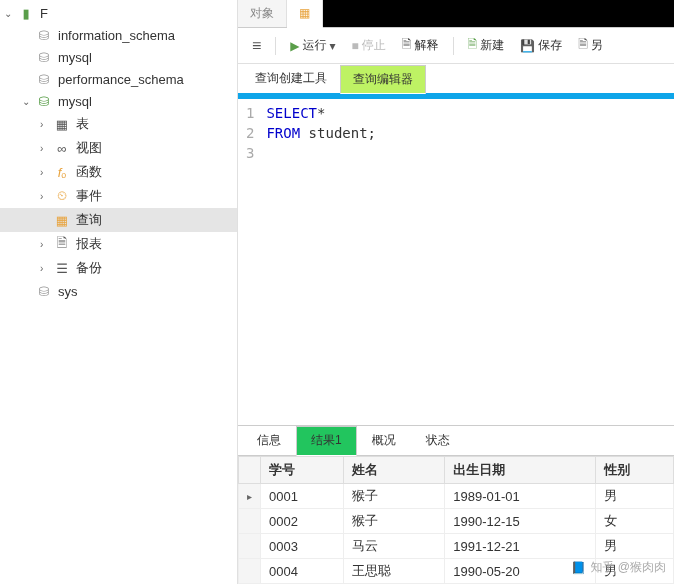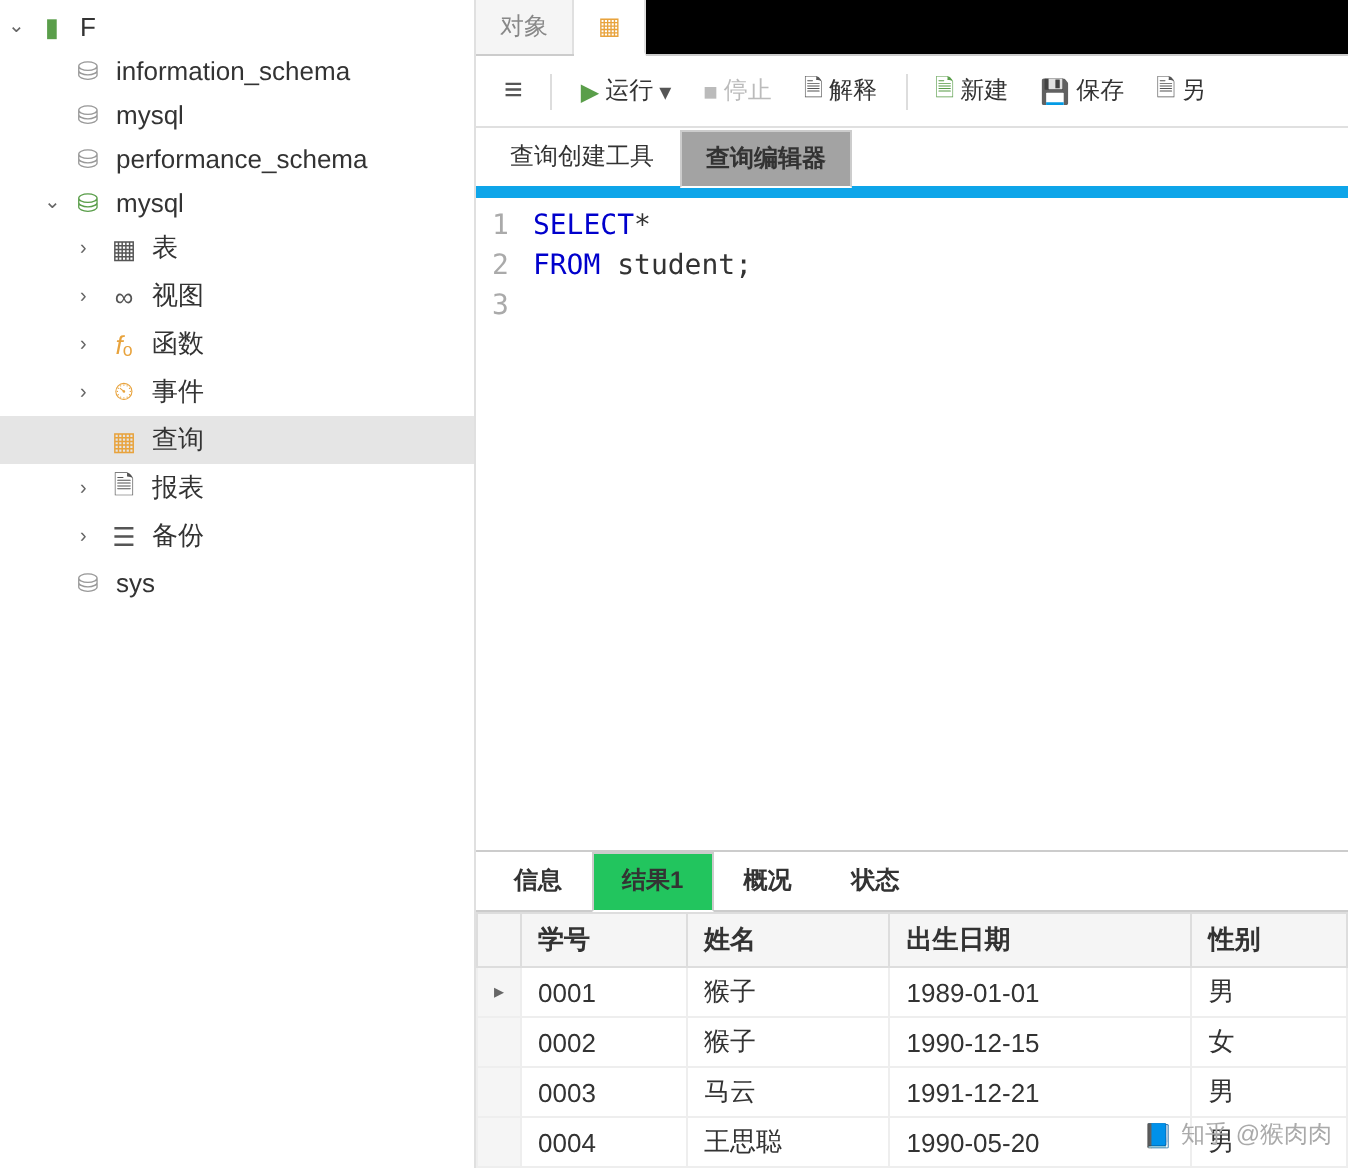--- a/index.html
+++ b/index.html
@@ -26,30 +26,30 @@
     
     
     .toolbar { display: flex; align-items: center; padding: 6px 8px; border-bottom: 1px solid #e0e0e0; gap: 4px; height: 36px; }
     .tb-btn { display: flex; align-items: center; gap: 3px; padding: 3px 6px; font-size: 12px; cursor: pointer; }
     .tb-sep { width: 1px; height: 18px; background: #ddd; margin: 0 4px; }
     .hamburger { font-size: 16px; color: #555; padding: 2px 6px; }
     
     
     .query-tabs { display: flex; border-bottom: 6px solid #0ea5e9; background: #fff; padding-left: 4px; align-items: center; }
     .query-tab { padding: 5px 12px; font-size: 12px; border: 1px solid transparent; cursor: pointer; }
-    .query-tab.active { background: #a3a3a3; border: 1px solid #ccc; border-bottom: 1px solid #fff; margin-bottom: -1px; font-weight: bold; }
+    .query-tab.active { background: #bef264; border: 1px solid #ccc; border-bottom: 1px solid #fff; margin-bottom: -1px; }
     
     
     .editor { flex: 1; display: flex; font-family: Consolas, monospace; font-size: 14px; padding: 4px 0; background: #fff; overflow: hidden; }
     .line-numbers { color: #aaa; text-align: right; padding: 0 12px 0 8px; user-select: none; line-height: 20px; }
     .code { line-height: 20px; }
     .kw { color: #0000cc; }
     
     
-    .result-tabs { display: flex; border-top: 1px solid #ccc; border-bottom: 1px solid #ccc; background: #fff; padding-left: 4px; font-weight: bold; }
+    .result-tabs { display: flex; border-top: 1px solid #ccc; border-bottom: 1px solid #ccc; background: #fff; padding-left: 4px; }
     .result-tab { padding: 5px 14px; font-size: 12px; cursor: pointer; border: 1px solid transparent; }
     .result-tab.active { background: #22c55e; border: 1px solid #ccc; border-bottom: 1px solid #fff; margin-bottom: -1px; }
     
     
     .result-table { border-collapse: collapse; width: 100%; font-size: 13px; }
     .result-table th { text-align: left; font-weight: bold; padding: 4px 8px; border: 1px solid #ddd; background: #f5f5f5; margin-top: 21px; }
     .result-table td { padding: 3px 8px; border: 1px solid #eee; }
     .row-marker { width: 14px; background: #f5f5f5; border: 1px solid #ddd; text-align: center; color: #666; font-size: 10px; }
     
     

